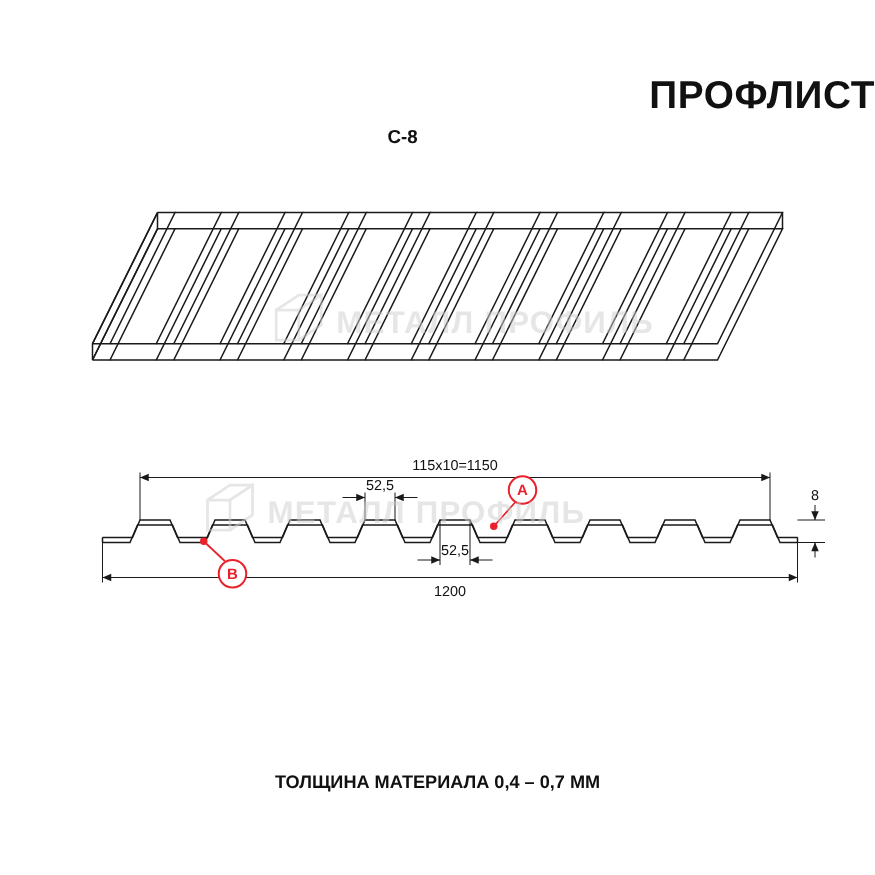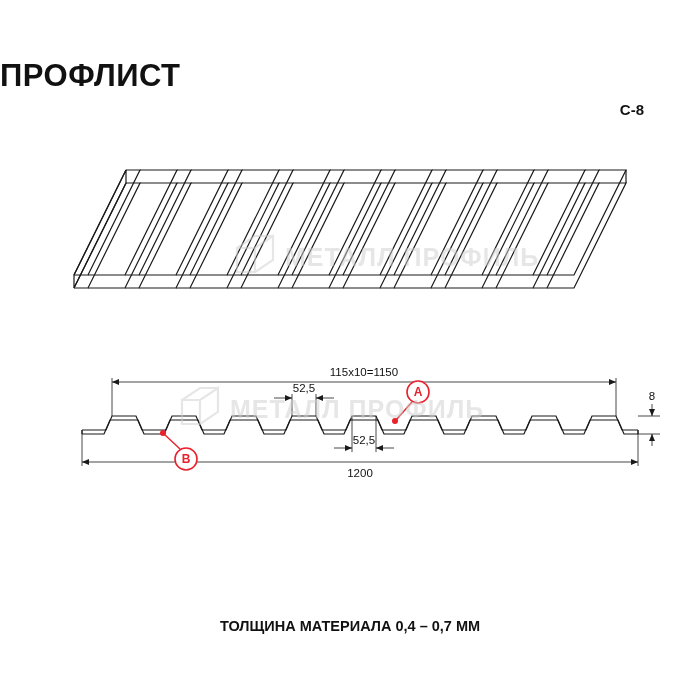--- a/index.html
+++ b/index.html
@@ -17,32 +17,32 @@
   }
   .page {
     position: absolute;
     inset: 0;
   }
   .title {
     position: absolute;
     top: 58px;
     left: 0;
     width: 700px;
-    text-align: left;
+    text-align: right;
     font-size: 31px;
     font-weight: bold;
     letter-spacing: 0.5px;
     color: #111111;
   }
   .subtitle {
     position: absolute;
     top: 101px;
     left: 0;
     width: 644px;
-    text-align: right;
+    text-align: center;
     font-size: 15px;
     font-weight: bold;
     color: #111111;
   }
   .footer-note {
     position: absolute;
     top: 618px;
     left: 0;
     width: 700px;
     text-align: center;
@@ -61,21 +61,20 @@
     position: absolute;
     left: 60px;
     top: 354px;
     width: 590px;
     height: 130px;
   }
   .watermark {
     position: absolute;
     pointer-events: none;
     opacity: 0.5;
-    margin-left: 16px;
   }
   .wm1 {
     left: 215px;
     top: 228px;
     width: 300px;
     height: 70px;
   }
   .wm2 {
     left: 160px;
     top: 368px;

